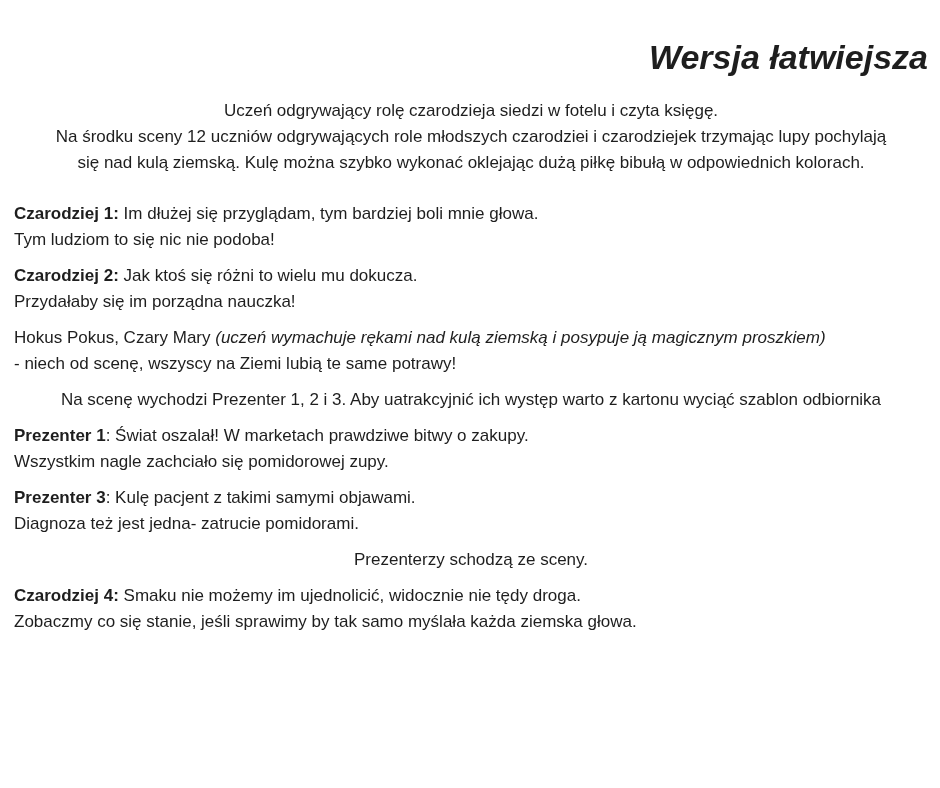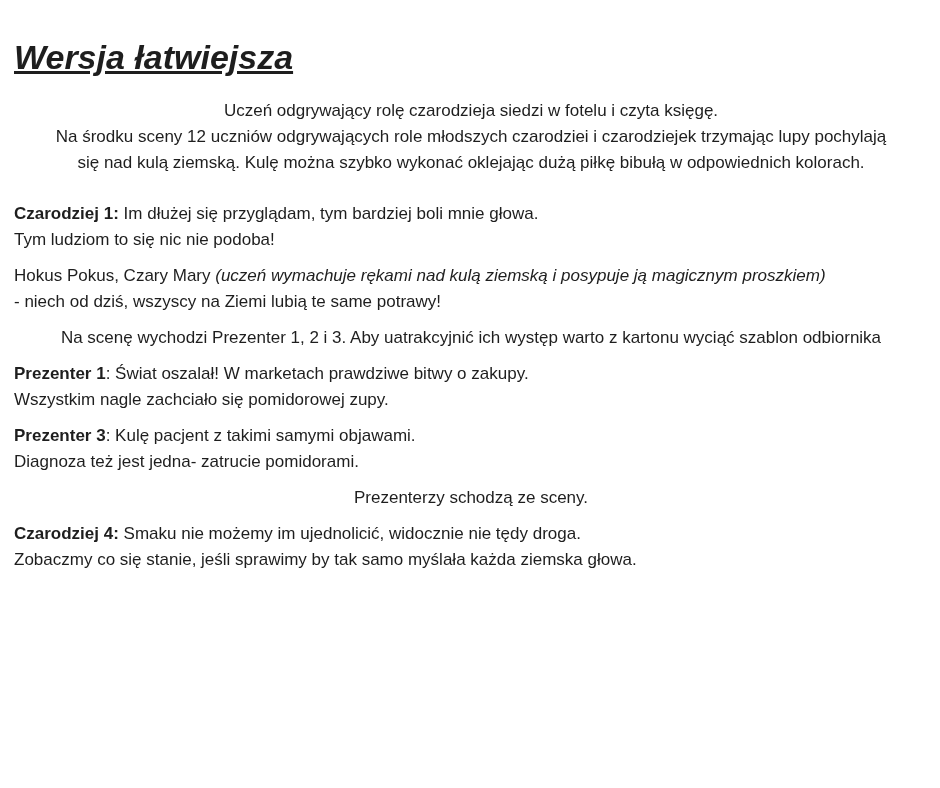--- a/index.html
+++ b/index.html
@@ -11,24 +11,23 @@
     font-family: "Liberation Sans", "DejaVu Sans", sans-serif;
     font-size: 17px;
     line-height: 26px;
     overflow: hidden;
   }
   .doc {
     padding: 44px 12px 0 14px;
     box-sizing: border-box;
   }
   .title {
-    text-align: left;
+    text-align: right;
     font-weight: bold;
     font-style: italic;
-    text-decoration: underline;
     margin: 0 0 28px 0;
   }
   .block { margin: 0 0 10px 0; }
   .stage {
     text-align: center;
   }
   .stage-opening { margin-bottom: 25px; }
   .line { display: block; }
   .speaker { font-weight: bold; }
   .it { font-style: italic; }
@@ -44,24 +43,28 @@
     <span class="line">Uczeń odgrywający rolę czarodzieja siedzi w fotelu i czyta księgę.</span>
     <span class="line">Na środku sceny 12 uczniów odgrywających role młodszych czarodziei i czarodziejek trzymając lupy pochylają</span>
     <span class="line">się nad kulą ziemską. Kulę można szybko wykonać oklejając dużą piłkę bibułą w odpowiednich kolorach.</span>
   </div>
 
   <div class="block">
     <span class="line"><span class="speaker">Czarodziej 1:</span><span> Im dłużej się przyglądam, tym bardziej boli mnie głowa.</span></span>
     <span class="line">Tym ludziom to się nic nie podoba!</span>
   </div>
 
+  <div class="block">
+    <span class="line"><span class="speaker">Czarodziej 2:</span><span> Jak ktoś się różni to wielu mu dokucza.</span></span>
+    <span class="line">Przydałaby się im porządna nauczka!</span>
+  </div>
 
   <div class="block">
     <span class="line"><span>Hokus Pokus, Czary Mary </span><span class="it">(uczeń wymachuje rękami nad kulą ziemską i posypuje ją magicznym proszkiem)</span></span>
-    <span class="line">- niech od dziś, wszyscy na Ziemi lubią te same potrawy!</span>
+    <span class="line">- niech od scenę, wszyscy na Ziemi lubią te same potrawy!</span>
   </div>
 
   <div class="block stage">
     <span class="line">Na scenę wychodzi Prezenter 1, 2 i 3. Aby uatrakcyjnić ich występ warto z kartonu wyciąć szablon odbiornika</span>
   </div>
 
   <div class="block">
     <span class="line"><span class="speaker">Prezenter 1</span><span>: Świat oszalał! W marketach prawdziwe bitwy o zakupy.</span></span>
     <span class="line">Wszystkim nagle zachciało się pomidorowej zupy.</span>
   </div>

